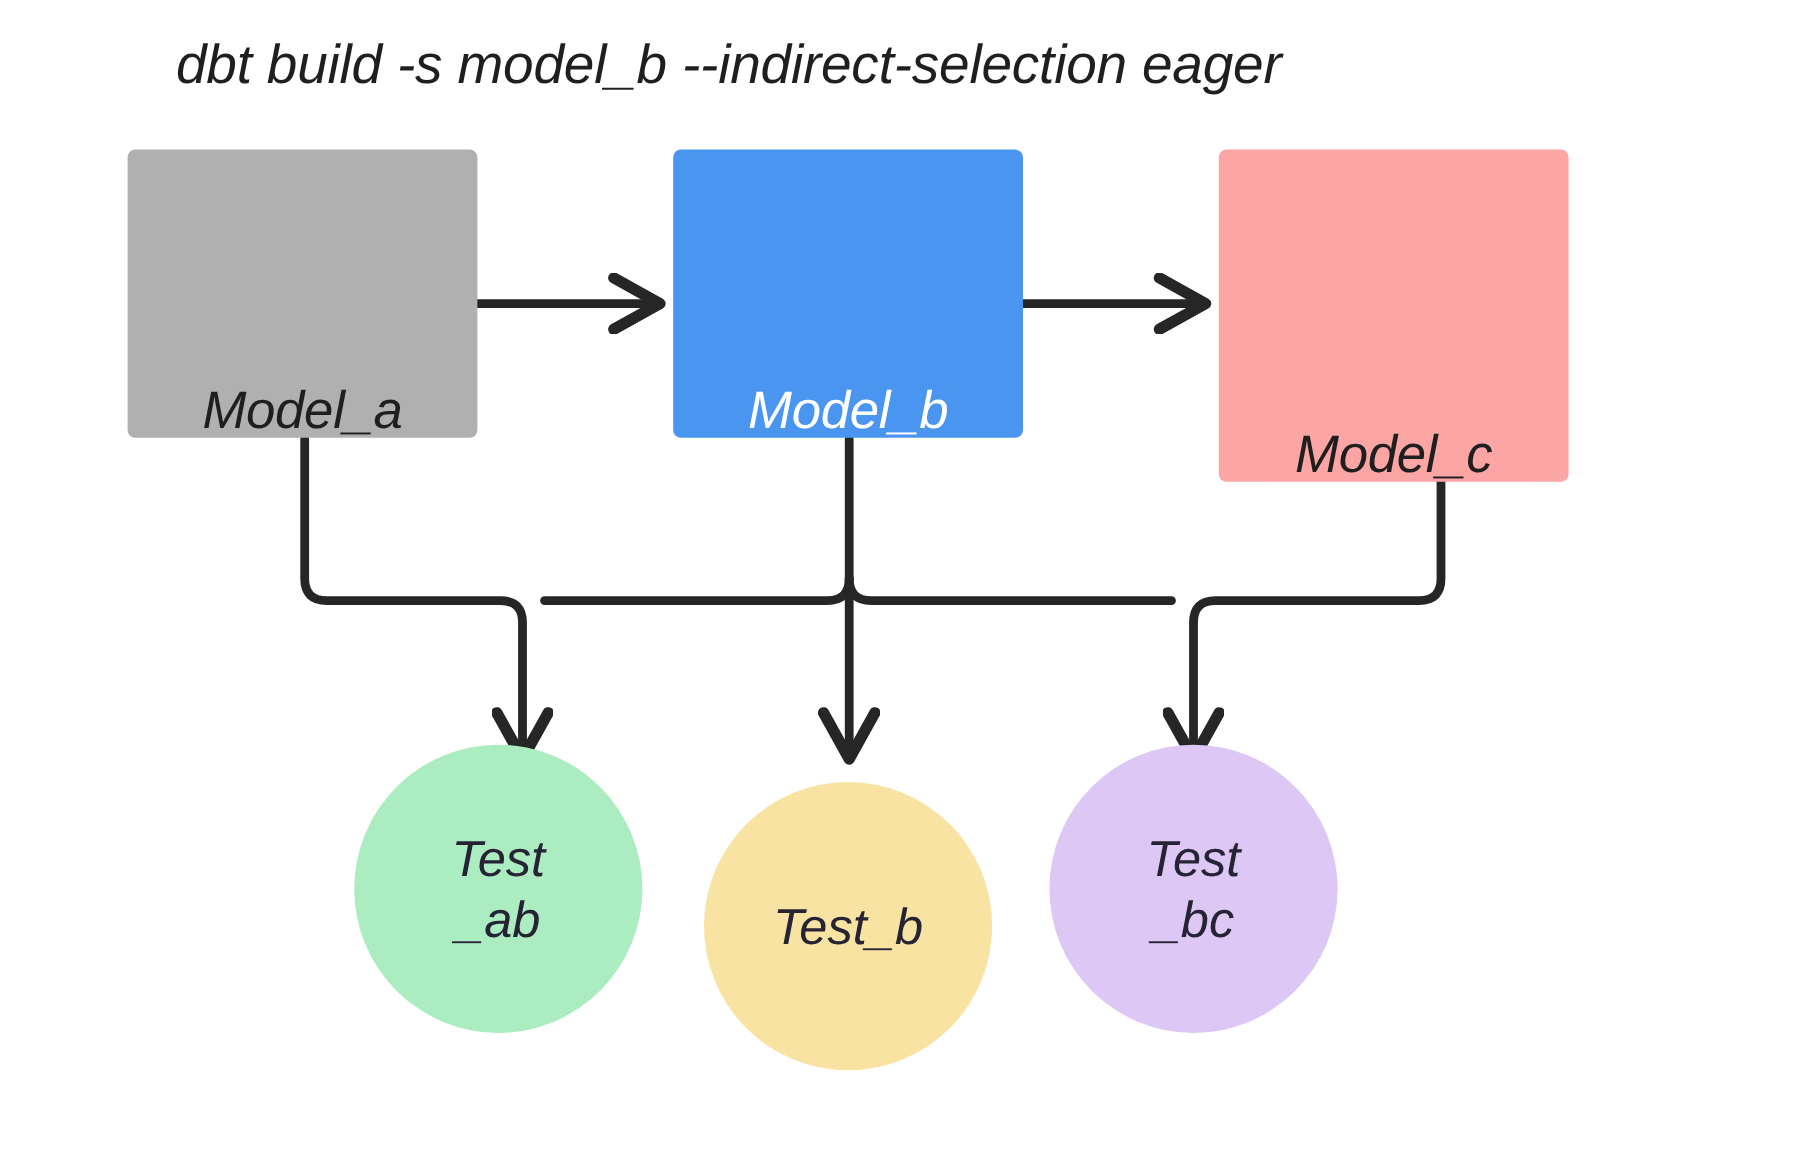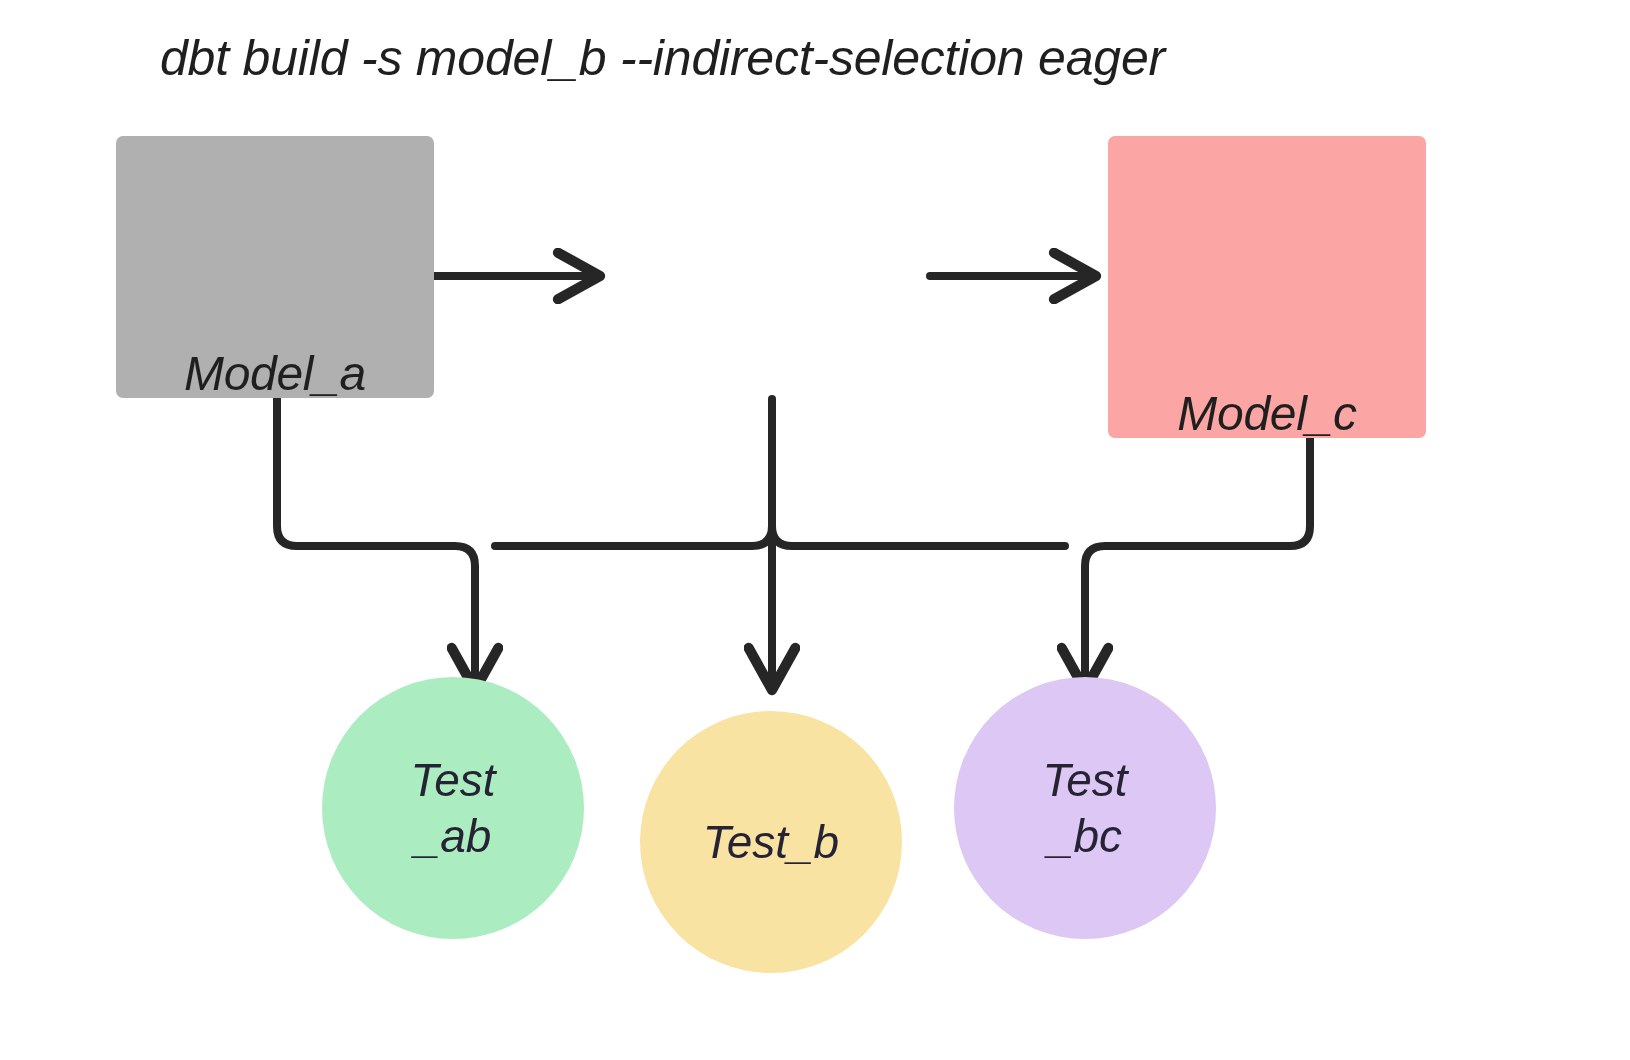--- a/index.html
+++ b/index.html
@@ -91,20 +91,23 @@
       <path d="M 772 526 Q 772 546 792 546 L 1065 546"></path>
 
       <path d="M 1310 399 L 1310 526 Q 1310 546 1290 546 L 1105 546 Q 1085 546 1085 566 L 1085 690" marker-end="url(#arrowhead)"></path>
     </g>
   </svg>
 
   <div class="node-box" style="left:116px; top:136px; width:318px; height:262px; background:#b0b0b0; color:#1f1f1f;">
     <span>Model_a</span>
   </div>
 
+  <div class="node-box" style="left:612px; top:136px; width:318px; height:262px; background:#4a95f0; color:#ffffff;">
+    <span>Model_b</span>
+  </div>
 
   <div class="node-box" style="left:1108px; top:136px; width:318px; height:302px; background:#fca5a5; color:#1f1f1f;">
     <span>Model_c</span>
   </div>
 
   <div class="node-circle" style="left:322px; top:677px; width:262px; height:262px; background:#abedc0;">
     <span class="ln">Test</span>
     <span class="ln">_ab</span>
   </div>
 

